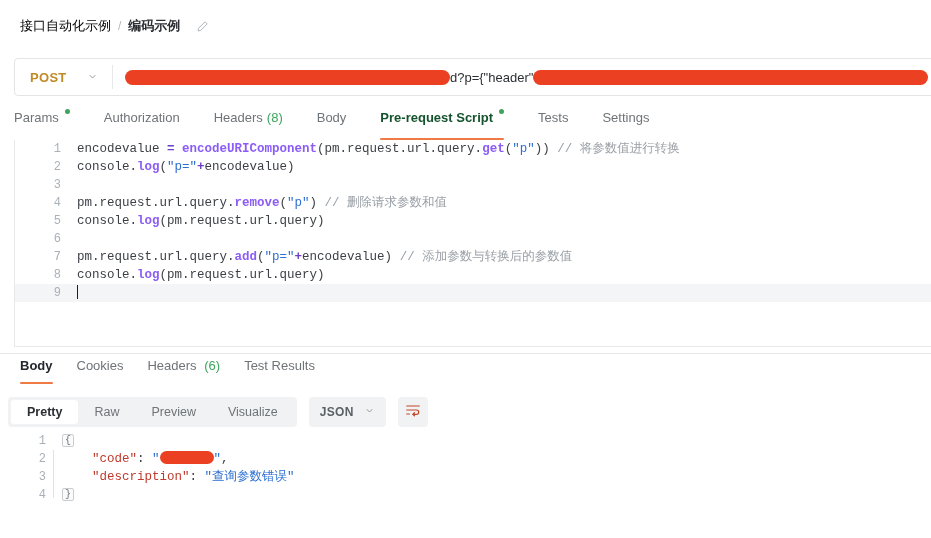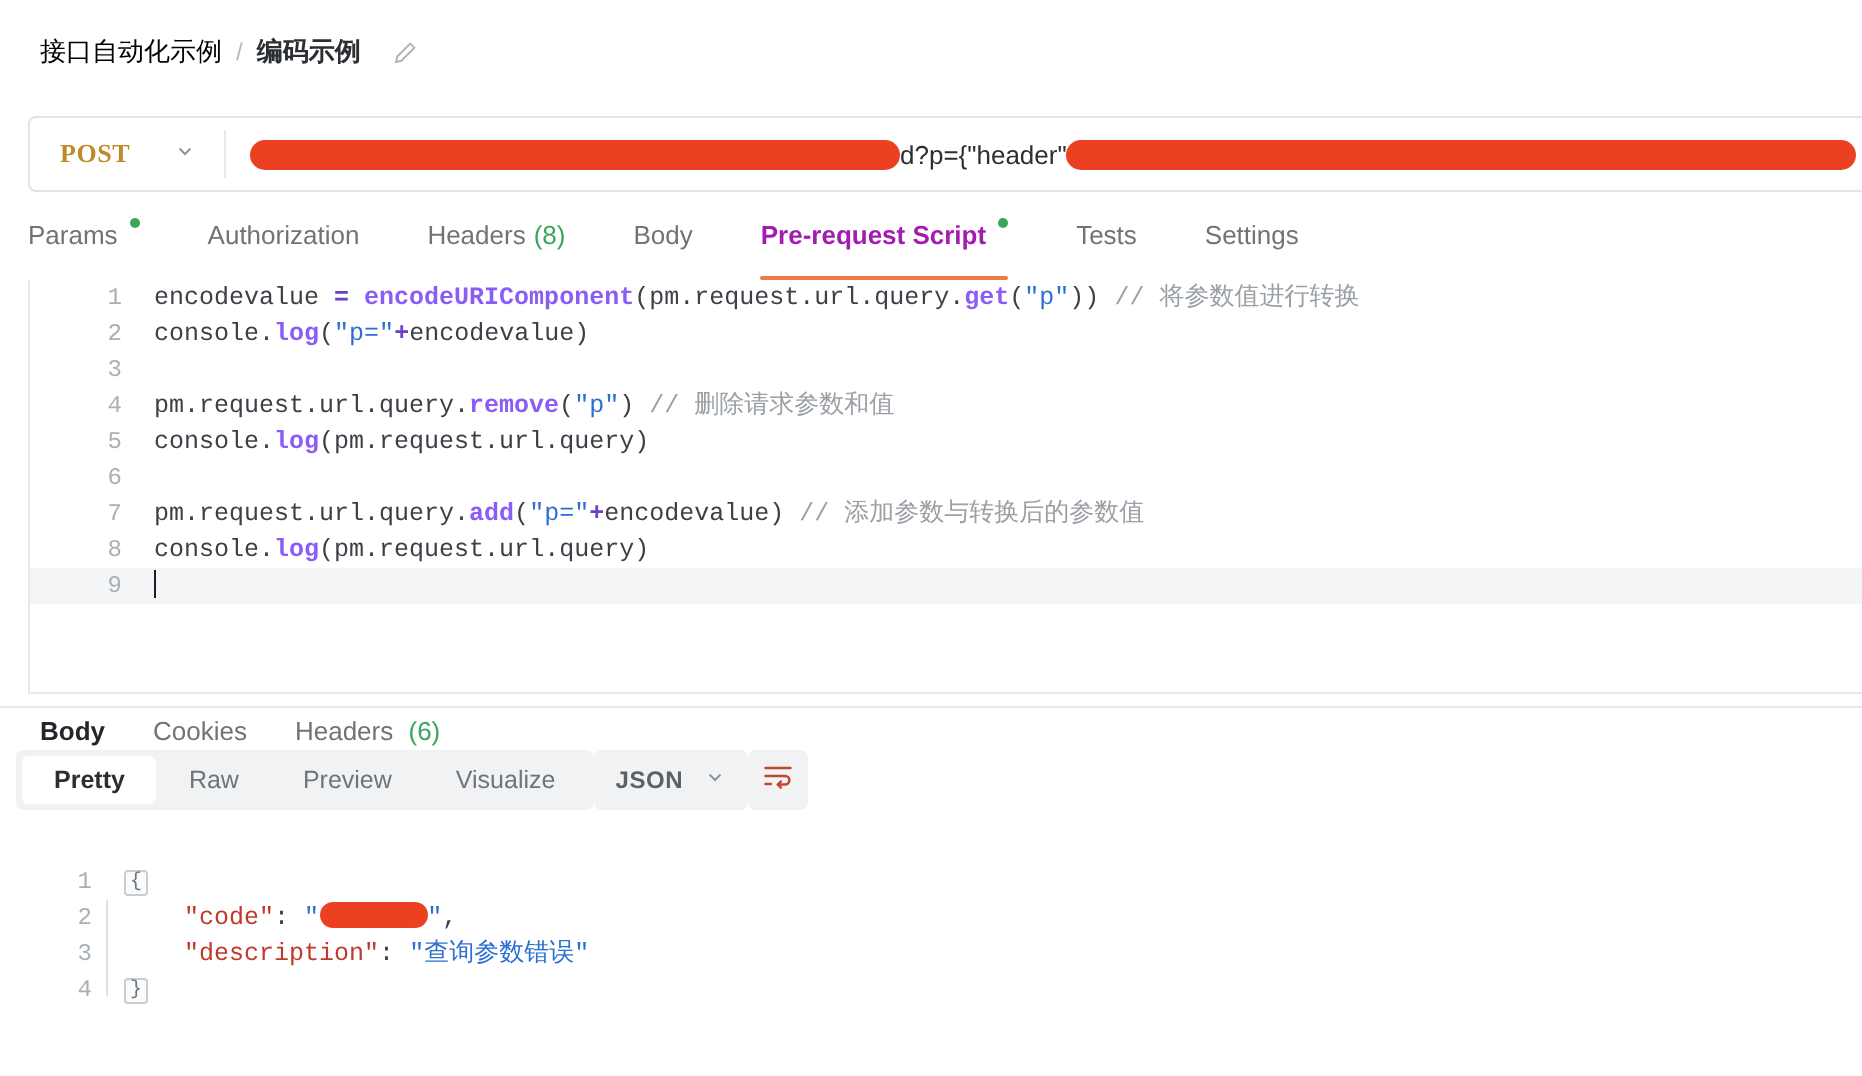--- a/index.html
+++ b/index.html
@@ -25,21 +25,21 @@
   
   .urlbar {
     position: absolute; left: 14px; top: 58px;
     width: 960px; height: 38px;
     border: 1px solid #e2e4e6; border-radius: 4px;
     background: #fff; display: flex; align-items: center;
   }
   .method {
     display: flex; align-items: center; justify-content: space-between;
     width: 97px; height: 100%; padding: 0 14px 0 15px;
-    color: #c08a28; font-size: 13px; font-weight: bold; letter-spacing: .3px; font-family: Liberation Serif, serif;
+    color: #c08a28; font-size: 13px; font-weight: bold; letter-spacing: .3px;
   }
   .method .chev { color: #8f9398; }
   .url-divider { width: 1px; height: 24px; background: #e6e8ea; }
   .url-field {
     position: relative; flex: 1; height: 100%;
     display: flex; align-items: center; padding-left: 12px;
     font-family: "Liberation Sans", sans-serif; font-size: 13px; color: #2b2f33;
     overflow: hidden; white-space: nowrap;
   }
   .redact {
@@ -53,21 +53,21 @@
     position: absolute; left: 14px; top: 110px;
     display: flex; align-items: flex-end; gap: 10px;
     font-size: 13px; height: 30px;
   }
   .rtab {
     position: relative; padding: 0 12px 9px 12px;
     color: #6f7478; white-space: nowrap; height: 30px;
     display: flex; align-items: flex-start;
   }
   .rtab:first-child { padding-left: 0; }
-  .rtab.active { color: #a21caf; font-weight: bold; }
+  .rtab.active { color: #14532d; font-weight: bold; }
   .rtab.active::after {
     content: ""; position: absolute; left: 12px; right: 12px; bottom: 0;
     height: 2px; background: #ef7a43; border-radius: 1px;
   }
   .dot { display: inline-block; width: 5px; height: 5px; border-radius: 50%;
          background: #3ba55d; margin-left: 6px; vertical-align: middle;
          position: relative; top: -1px; }
   .count { color: #3ba55d; margin-left: 4px; }
 
   
@@ -115,22 +115,22 @@
     white-space: nowrap; height: 26px;
   }
   .restab.active { color: #23272b; font-weight: bold; }
   .restab.active::after {
     content: ""; position: absolute; left: 12px; right: 12px; bottom: 0;
     height: 2px; background: #ef7a43; border-radius: 1px;
   }
 
   
   .res-toolbar {
-    position: absolute; left: 8px; top: 375px;
-    display: flex; align-items: center; gap: 0;
+    position: absolute; left: 8px; top: 397px;
+    display: flex; align-items: center; gap: 12px;
   }
   .seg {
     display: flex; align-items: center; background: #f1f2f3;
     border-radius: 4px; height: 30px; padding: 3px;
   }
   .seg-item {
     padding: 0 16px; height: 24px; line-height: 24px;
     font-size: 12.5px; color: #6f7478; border-radius: 3px;
   }
   .seg-item.active { background: #fff; color: #2b2f33; font-weight: bold; }
@@ -254,20 +254,23 @@
     <div class="restab active">
       <span>Body</span>
     </div>
     <div class="restab">
       <span>Cookies</span>
     </div>
     <div class="restab">
       <span>Headers</span>
       <span class="count">(6)</span>
     </div>
+    <div class="restab">
+      <span>Test Results</span>
+    </div>
   </div>
 
   <div class="res-toolbar">
     <div class="seg">
       <div class="seg-item active">
         <span>Pretty</span>
       </div>
       <div class="seg-item">
         <span>Raw</span>
       </div>

